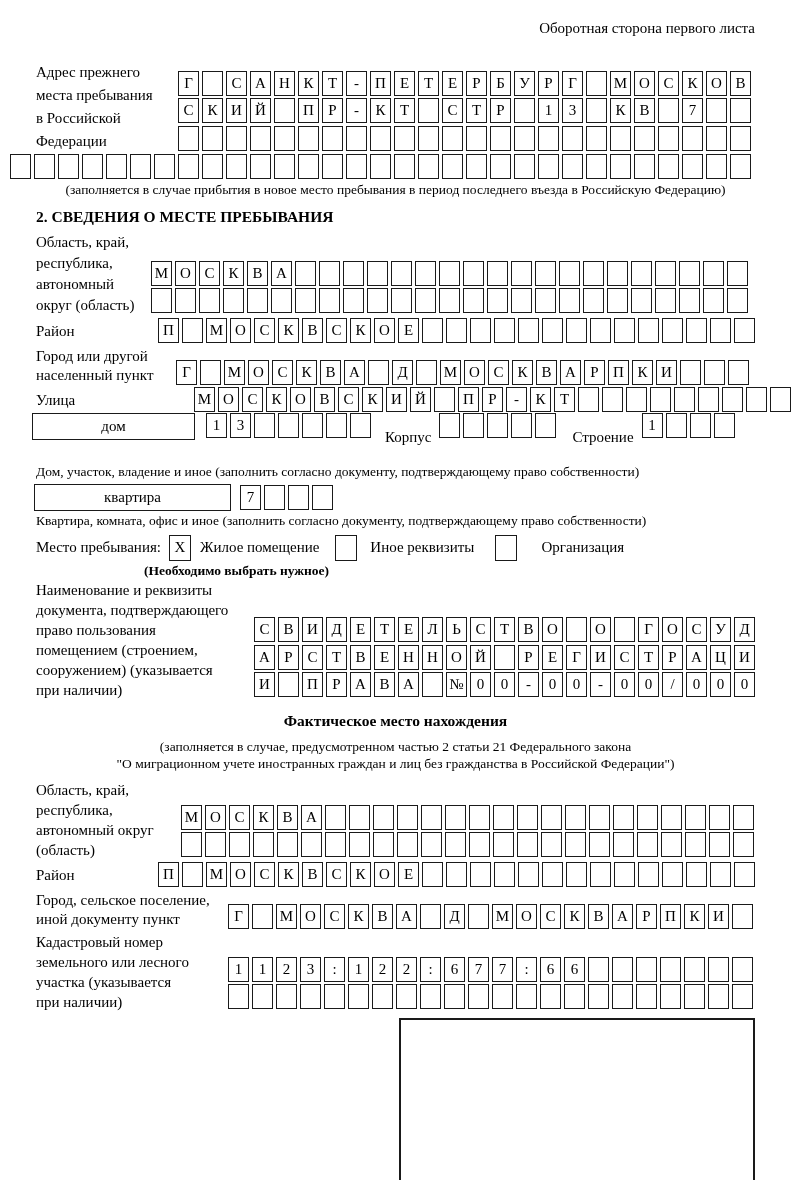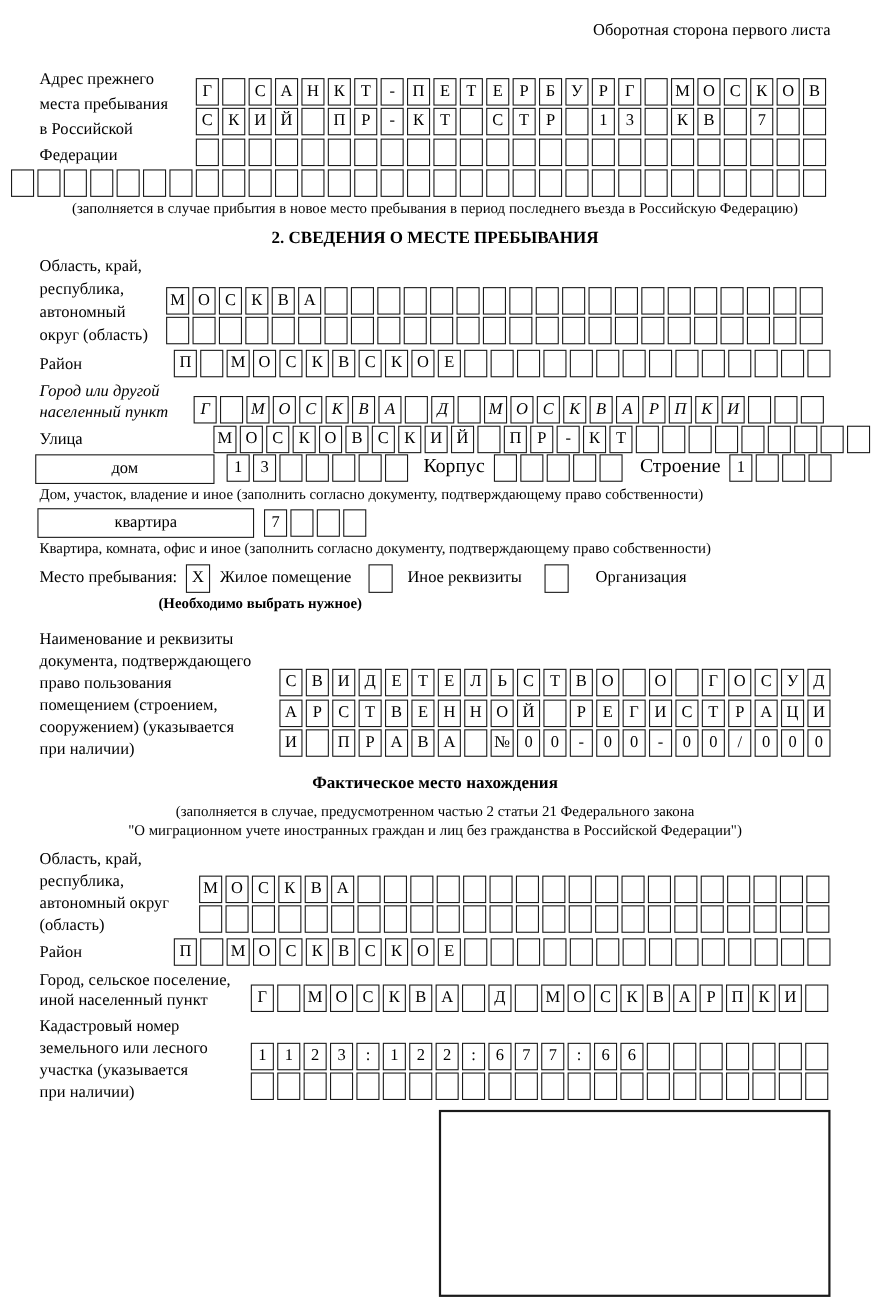--- a/index.html
+++ b/index.html
@@ -15,43 +15,43 @@
 
   .cells { display:flex; gap:3px; }
   .cellrows .cells { margin-bottom:2.5px; }
   .cell { box-sizing:border-box; width:21px; height:25px; flex:none;
           border:1.5px solid #1a1a1a; display:flex; align-items:center; justify-content:center;
           font-size:15px; line-height:1; }
 
   .note { font-size:13.5px; }
   .center { text-align:center; }
 
-  .sec-title { text-align:center; font-weight:bold; font-size:15.5px; margin:10px 0 6px 0; }
+  .sec-title { text-align:left; font-weight:bold; font-size:15.5px; margin:10px 0 6px 0; }
 
   
   .w142 { width:142px; } .w115 { width:115px; } .w122 { width:122px; }
   .w140 { width:140px; } .w218 { width:218px; } .w145 { width:145px; } .w192 { width:192px; }
 
   .fullrow { margin-left:-26px; margin-top:0.5px; }
 
   .mini-lbl { line-height:19px; }
 
   .rect-field { box-sizing:border-box; height:27px; border:1.5px solid #1a1a1a;
                 display:flex; align-items:center; justify-content:center; font-size:15px; flex:none; }
 
   .house-row { margin-left:-4px; margin-top:1px; align-items:flex-start; }
-  .house-row .inline-lbl { font-size:18px; margin:0 8px; }
+  .house-row .inline-lbl { font-size:15px; margin:16px 8px; }
 
   .small-note { font-size:13.5px; margin:2px 0 3px 0; }
 
   .stay-row { display:flex; align-items:center; font-size:15px; margin-top:6px; }
   .chkbox { box-sizing:border-box; width:22px; height:26px; border:1.5px solid #1a1a1a; flex:none;
             display:flex; align-items:center; justify-content:center; font-size:15px; }
 
-  .doc-block { margin-top:14px; }
+  .doc-block { margin-top:1px; }
   .doc-block .lbl { line-height:20px; font-size:15px; }
 
   .fact-title { text-align:center; font-weight:bold; font-size:15.5px; margin:12px 0 8px 0; }
   .fact-note { font-size:13.5px; text-align:center; line-height:17px; margin-bottom:8px; }
 
   .cad-cells { margin-top:10px; }
 
   .stamp-wrap { margin-left:363px; margin-top:6px; width:356px; }
   .stamp-box { box-sizing:border-box; width:356px; height:170px; border:2px solid #1a1a1a; }
   .stamp-caption { font-size:14.5px; line-height:16.5px; text-align:center; margin-top:6px; }
@@ -276,21 +276,21 @@
           <div class="cell"></div>
           <div class="cell"></div>
           <div class="cell"></div>
           <div class="cell"></div>
           <div class="cell"></div>
           <div class="cell"></div>
           <div class="cell"></div>
         </div>
     </div>
 
-    <div class="frow" style="margin-top:4px;font-style:italic;">
+    <div class="frow" style="margin-top:4px;">
       <div class="lbl lines w140 mini-lbl">Город или другой
 населенный пункт</div>
       <div class="cells">
           <div class="cell">Г</div>
           <div class="cell"></div>
           <div class="cell">М</div>
           <div class="cell">О</div>
           <div class="cell">С</div>
           <div class="cell">К</div>
           <div class="cell">В</div>
@@ -569,21 +569,21 @@
           <div class="cell"></div>
           <div class="cell"></div>
           <div class="cell"></div>
           <div class="cell"></div>
           <div class="cell"></div>
         </div>
     </div>
 
     <div class="frow" style="margin-top:4px;">
       <div class="lbl lines w192 mini-lbl">Город, сельское поселение,
-иной населенный пункт</div>
+иной документу пункт</div>
       <div class="cells">
           <div class="cell">Г</div>
           <div class="cell"></div>
           <div class="cell">М</div>
           <div class="cell">О</div>
           <div class="cell">С</div>
           <div class="cell">К</div>
           <div class="cell">В</div>
           <div class="cell">А</div>
           <div class="cell"></div>

